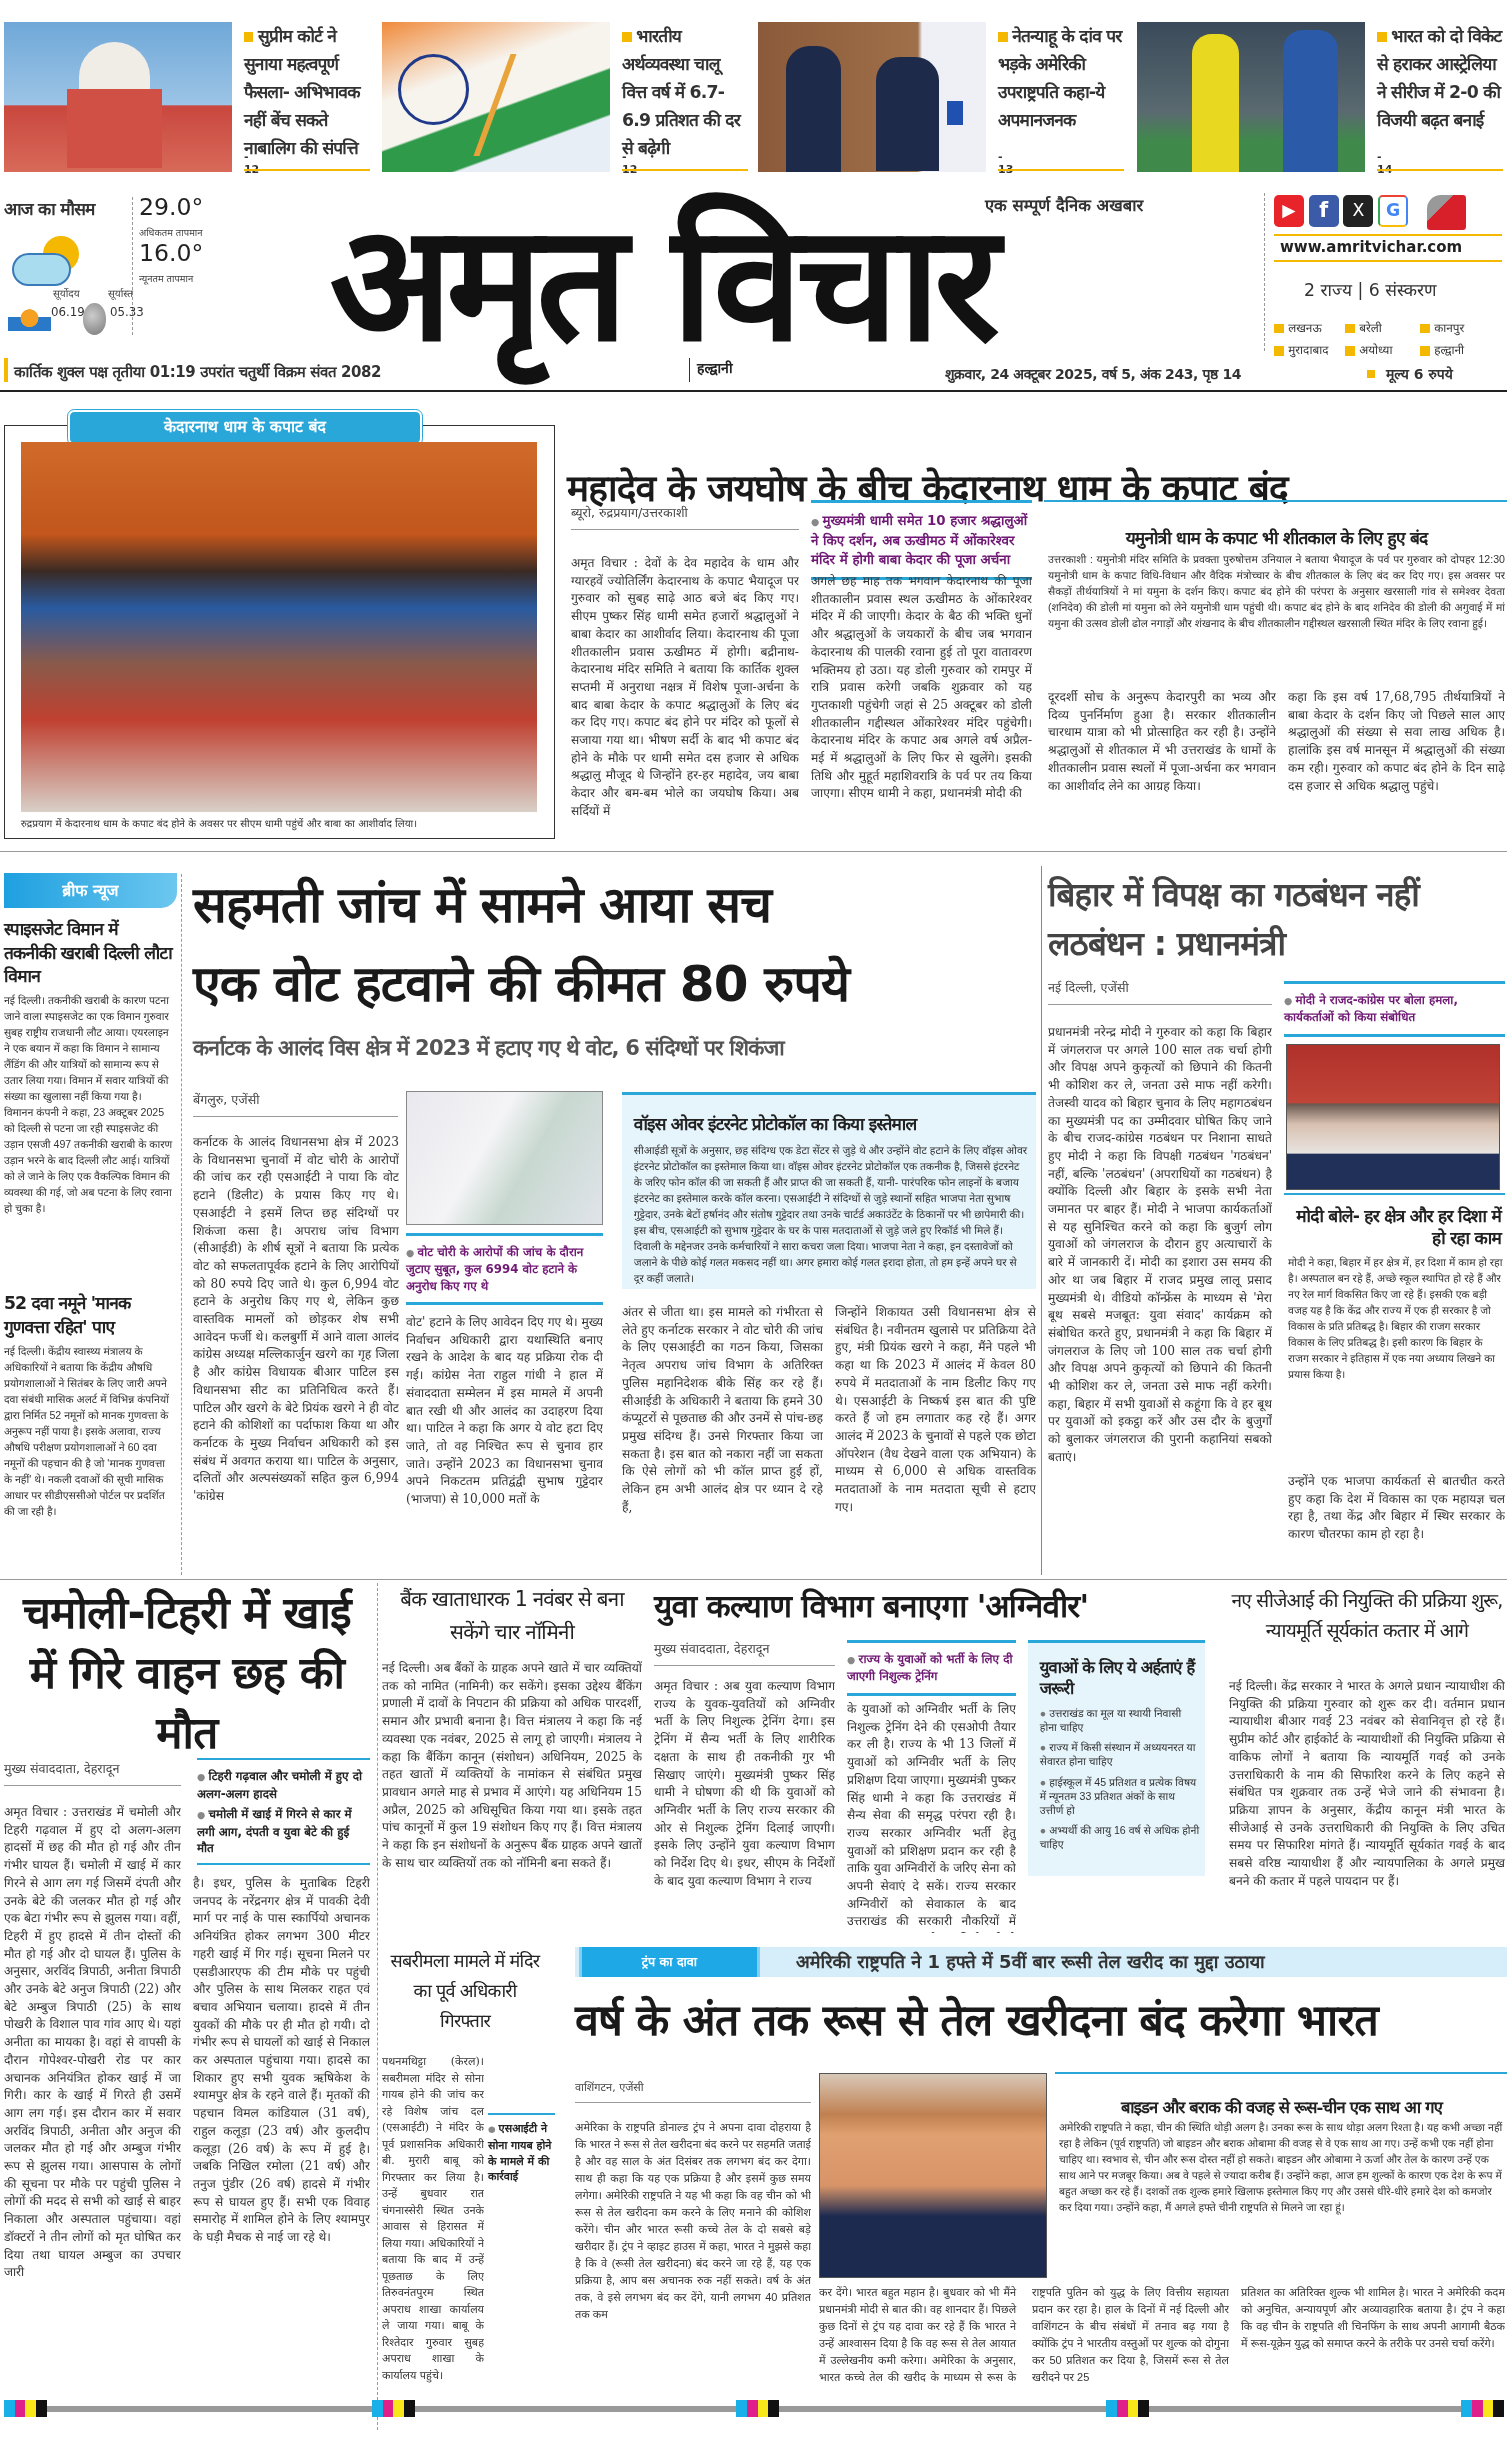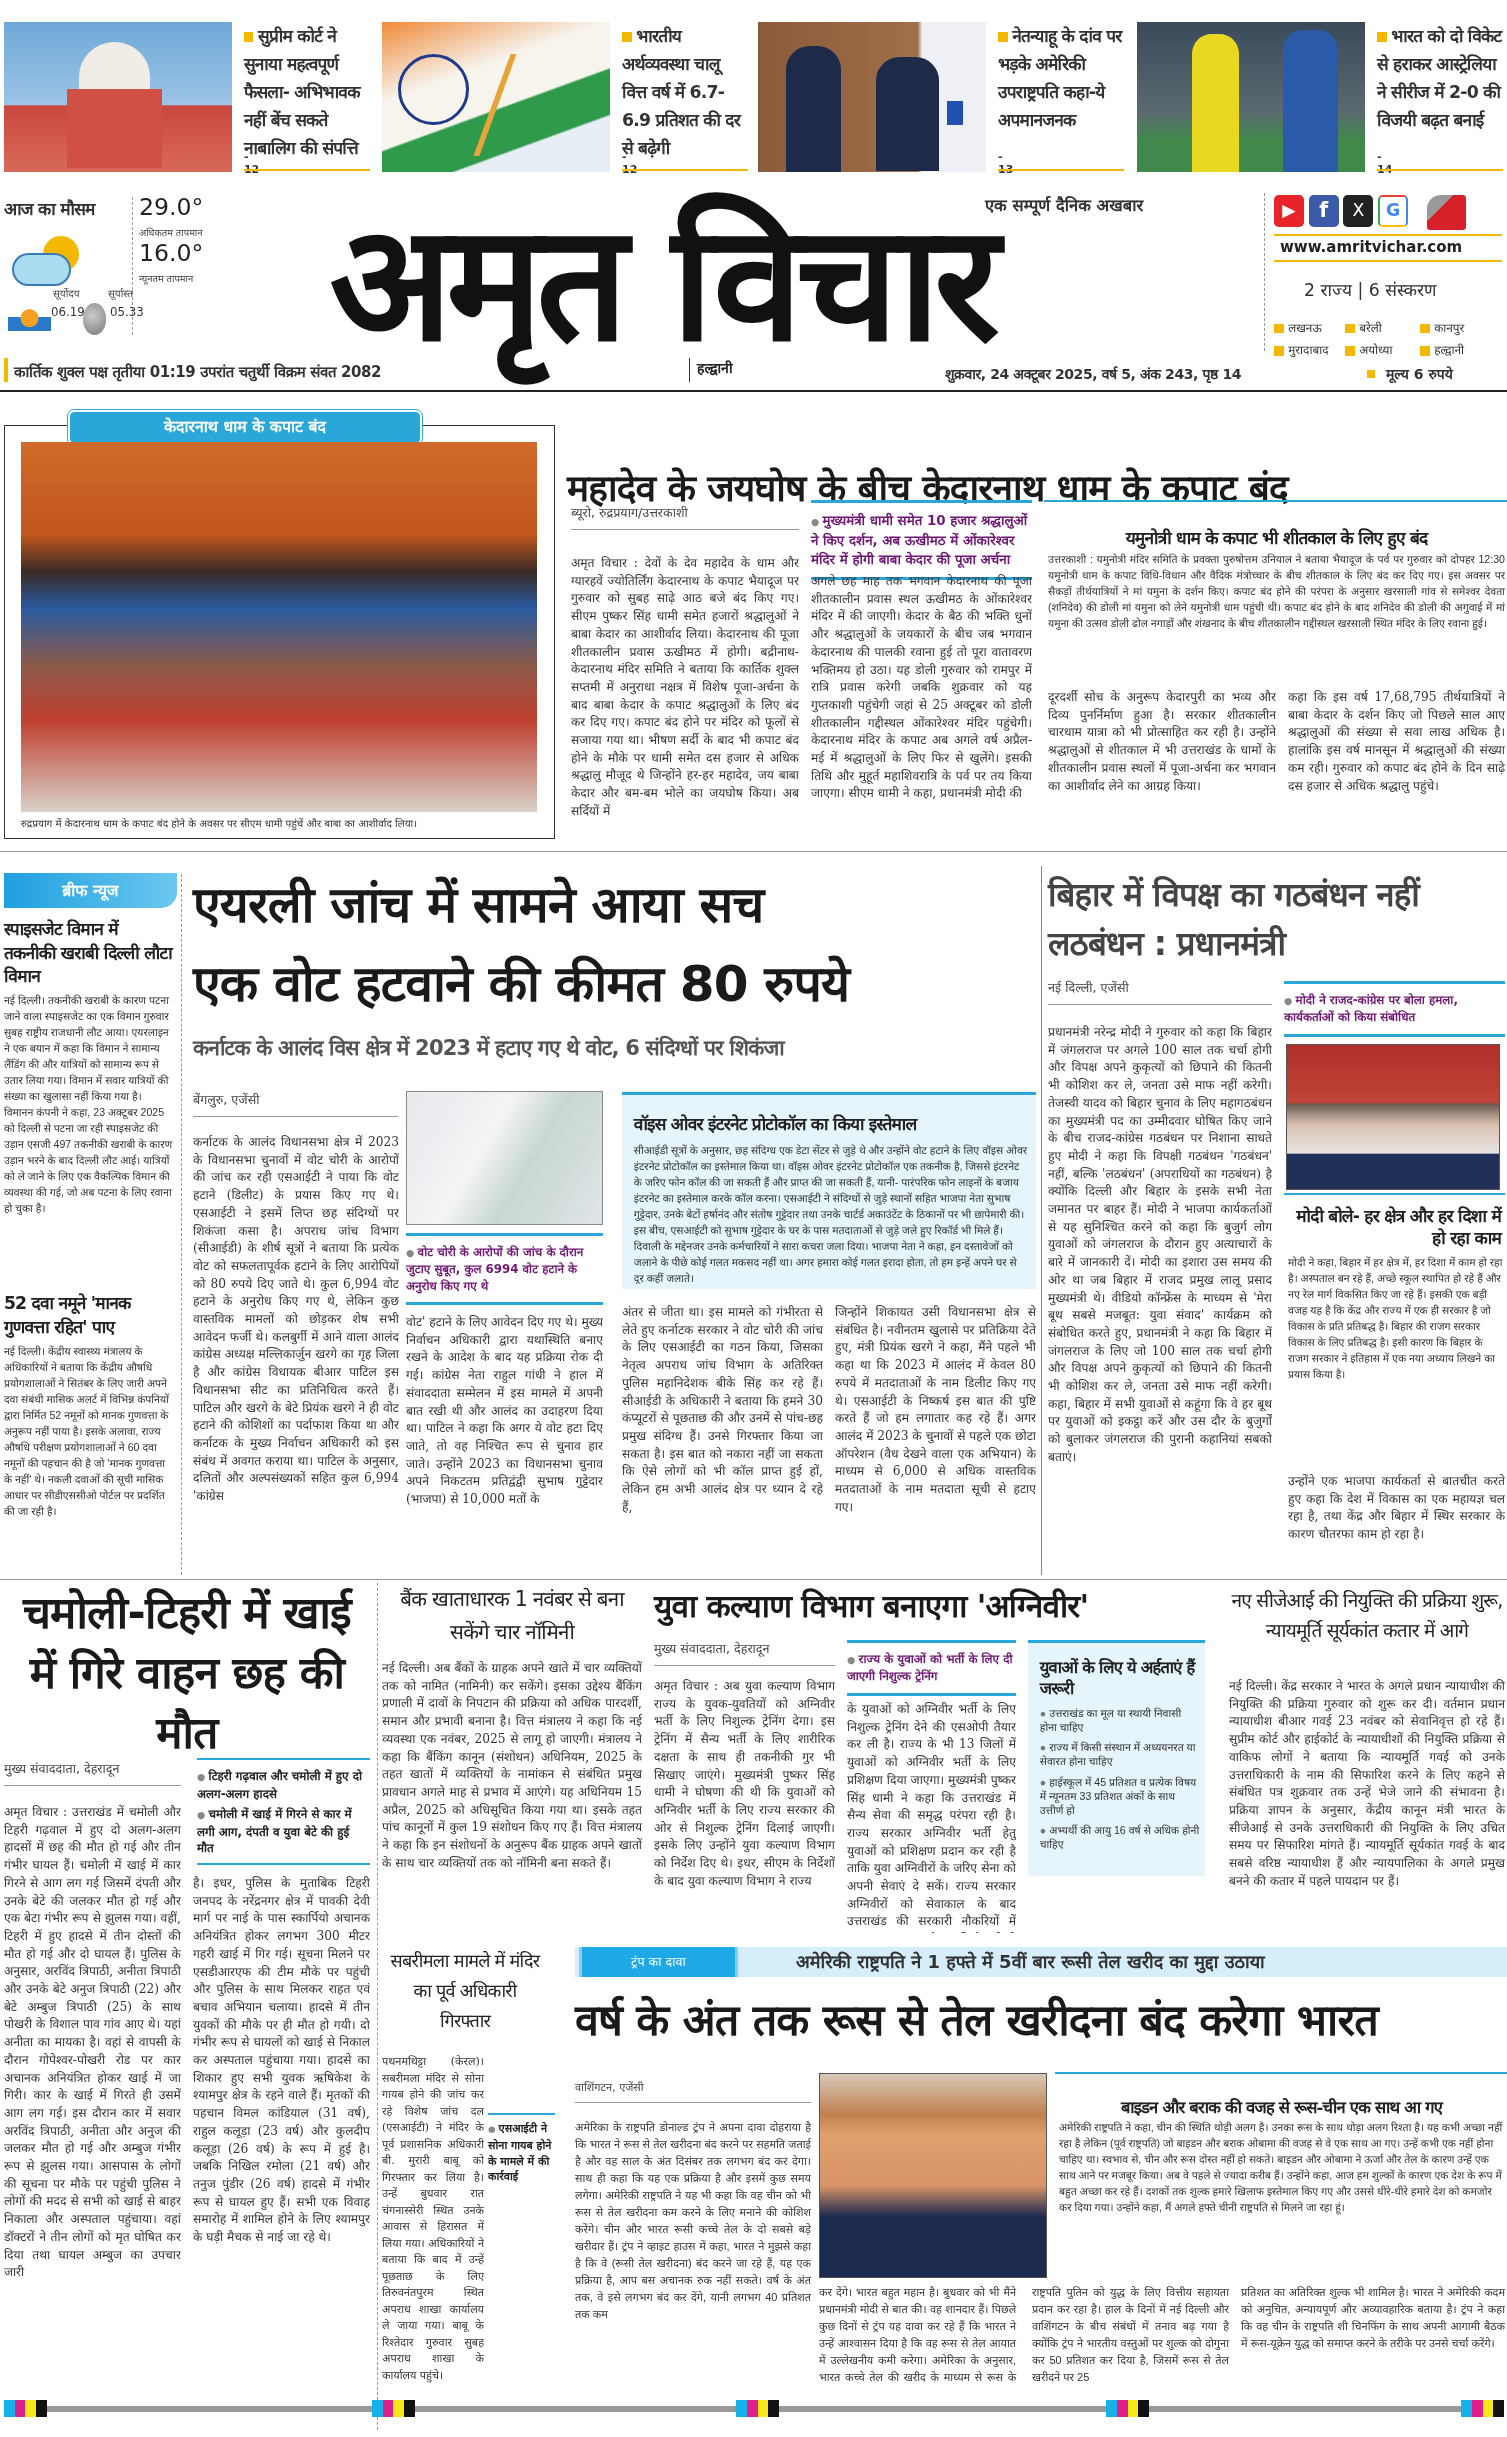--- a/index.html
+++ b/index.html
@@ -135,21 +135,21 @@
 <div class="col" style="left:1288px;top:689px;width:217px;height:150px">कहा कि इस वर्ष 17,68,795 तीर्थयात्रियों ने बाबा केदार के दर्शन किए जो पिछले साल आए श्रद्धालुओं की संख्या से सवा लाख अधिक है। हालांकि इस वर्ष मानसून में श्रद्धालुओं की संख्या कम रही। गुरुवार को कपाट बंद होने के दिन साढ़े दस हजार से अधिक श्रद्धालु पहुंचे।</div>
 <div class="abs" style="left:0;top:851px;width:1508px;height:0.8px;background:#999"></div>
 
 <div class="abs" style="left:3.9px;top:873px;width:173px;height:35px;background:linear-gradient(90deg,#1ea0e0,#6cc7ef);border-radius:0 0 15.8px 0;color:#fff;font-weight:bold;font-size:15.8px;text-align:center;line-height:35px"><span>ब्रीफ न्यूज</span></div>
 <div class="hl" style="left:3.9px;top:918px;width:169px;font-size:17.3px;line-height:23.6px">स्पाइसजेट विमान में तकनीकी खराबी दिल्ली लौटा विमान</div>
 <div class="col sans" style="left:3.9px;top:992px;width:169px;height:291px;font-size:10.6px;line-height:16px;text-align:left">नई दिल्ली। तकनीकी खराबी के कारण पटना जाने वाला स्पाइसजेट का एक विमान गुरुवार सुबह राष्ट्रीय राजधानी लौट आया। एयरलाइन ने एक बयान में कहा कि विमान ने सामान्य लैंडिंग की और यात्रियों को सामान्य रूप से उतार लिया गया। विमान में सवार यात्रियों की संख्या का खुलासा नहीं किया गया है। विमानन कंपनी ने कहा, 23 अक्टूबर 2025 को दिल्ली से पटना जा रही स्पाइसजेट की उड़ान एसजी 497 तकनीकी खराबी के कारण उड़ान भरने के बाद दिल्ली लौट आई। यात्रियों को ले जाने के लिए एक वैकल्पिक विमान की व्यवस्था की गई, जो अब पटना के लिए रवाना हो चुका है।</div>
 <div class="hl" style="left:3.9px;top:1292px;width:169px;font-size:17.3px;line-height:23.6px">52 दवा नमूने 'मानक गुणवत्ता रहित' पाए</div>
 <div class="col sans" style="left:3.9px;top:1343px;width:169px;height:228px;font-size:10.6px;line-height:16px;text-align:left">नई दिल्ली। केंद्रीय स्वास्थ्य मंत्रालय के अधिकारियों ने बताया कि केंद्रीय औषधि प्रयोगशालाओं ने सितंबर के लिए जारी अपने दवा संबंधी मासिक अलर्ट में विभिन्न कंपनियों द्वारा निर्मित 52 नमूनों को मानक गुणवत्ता के अनुरूप नहीं पाया है। इसके अलावा, राज्य औषधि परीक्षण प्रयोगशालाओं ने 60 दवा नमूनों की पहचान की है जो 'मानक गुणवत्ता के नहीं' थे। नकली दवाओं की सूची मासिक आधार पर सीडीएससीओ पोर्टल पर प्रदर्शित की जा रही है।</div>
 <div class="dash-v" style="left:181px;top:874px;height:701px"></div>
 
-<div class="hl" style="left:193px;top:866px;width:843px;font-size:50px;line-height:79px;color:#1a1a1a">एयरली जांच में सामने आया सच</div>
+<div class="hl" style="left:193px;top:866px;width:843px;font-size:50px;line-height:79px;color:#1a1a1a">सहमती जांच में सामने आया सच</div>
 <div class="hl" style="left:193px;top:945px;width:843px;font-size:50px;line-height:79px;color:#1a1a1a">एक वोट हटवाने की कीमत 80 रुपये</div>
 <div class="hl" style="left:193px;top:1033px;width:843px;font-size:21px;color:#555">कर्नाटक के आलंद विस क्षेत्र में 2023 में हटाए गए थे वोट, 6 संदिग्धों पर शिकंजा</div>
 <div class="dateline" style="left:193px;top:1091px;width:205px">बेंगलुरु, एजेंसी</div>
 <div class="col" style="left:193px;top:1134px;width:206px;height:437px">कर्नाटक के आलंद विधानसभा क्षेत्र में 2023 के विधानसभा चुनावों में वोट चोरी के आरोपों की जांच कर रही एसआईटी ने पाया कि वोट हटाने (डिलीट) के प्रयास किए गए थे। एसआईटी ने इसमें लिप्त छह संदिग्धों पर शिकंजा कसा है। अपराध जांच विभाग (सीआईडी) के शीर्ष सूत्रों ने बताया कि प्रत्येक वोट को सफलतापूर्वक हटाने के लिए आरोपियों को 80 रुपये दिए जाते थे। कुल 6,994 वोट हटाने के अनुरोध किए गए थे, लेकिन कुछ वास्तविक मामलों को छोड़कर शेष सभी आवेदन फर्जी थे। कलबुर्गी में आने वाला आलंद कांग्रेस अध्यक्ष मल्लिकार्जुन खरगे का गृह जिला है और कांग्रेस विधायक बीआर पाटिल इस विधानसभा सीट का प्रतिनिधित्व करते हैं। पाटिल और खरगे के बेटे प्रियंक खरगे ने ही वोट हटाने की कोशिशों का पर्दाफाश किया था और कर्नाटक के मुख्य निर्वाचन अधिकारी को इस संबंध में अवगत कराया था। पाटिल के अनुसार, दलितों और अल्पसंख्यकों सहित कुल 6,994 'कांग्रेस</div>
 <div class="abs photo" style="left:406px;top:1091px;width:197px;height:134px;background:linear-gradient(120deg,#e8e8ee 0%,#f4f4f6 40%,#c8d8d0 60%,#e0e4ea 100%);border:0.8px solid #888"></div>
 <div class="pull" style="left:406px;top:1233px;width:197px;font-size:11.8px;line-height:16.5px">वोट चोरी के आरोपों की जांच के दौरान जुटाए सुबूत, कुल 6994 वोट हटाने के अनुरोध किए गए थे</div>
 <div class="col" style="left:406px;top:1314px;width:197px;height:258px">वोट' हटाने के लिए आवेदन दिए गए थे। मुख्य निर्वाचन अधिकारी द्वारा यथास्थिति बनाए रखने के आदेश के बाद यह प्रक्रिया रोक दी गई। कांग्रेस नेता राहुल गांधी ने हाल में संवाददाता सम्मेलन में इस मामले में अपनी बात रखी थी और आलंद का उदाहरण दिया था। पाटिल ने कहा कि अगर ये वोट हटा दिए जाते, तो वह निश्चित रूप से चुनाव हार जाते। उन्होंने 2023 का विधानसभा चुनाव अपने निकटतम प्रतिद्वंद्वी सुभाष गुट्टेदार (भाजपा) से 10,000 मतों के</div>
 <div class="bluebox" style="left:622px;top:1092px;width:414px;height:197px">
   <div class="hl" style="left:11.8px;top:17.3px;width:394px;font-size:17.3px">वॉइस ओवर इंटरनेट प्रोटोकॉल का किया इस्तेमाल</div>
   <div class="col sans" style="left:11.8px;top:47px;width:394px;height:142px;font-size:10.6px;line-height:16px;text-align:left">सीआईडी सूत्रों के अनुसार, छह संदिग्ध एक डेटा सेंटर से जुड़े थे और उन्होंने वोट हटाने के लिए वॉइस ओवर इंटरनेट प्रोटोकॉल का इस्तेमाल किया था। वॉइस ओवर इंटरनेट प्रोटोकॉल एक तकनीक है, जिससे इंटरनेट के जरिए फोन कॉल की जा सकती हैं और प्राप्त की जा सकती हैं, यानी- पारंपरिक फोन लाइनों के बजाय इंटरनेट का इस्तेमाल करके कॉल करना। एसआईटी ने संदिग्धों से जुड़े स्थानों सहित भाजपा नेता सुभाष गुट्टेदार, उनके बेटों हर्षानंद और संतोष गुट्टेदार तथा उनके चार्टर्ड अकाउंटेंट के ठिकानों पर भी छापेमारी की। इस बीच, एसआईटी को सुभाष गुट्टेदार के घर के पास मतदाताओं से जुड़े जले हुए रिकॉर्ड भी मिले हैं। दिवाली के मद्देनजर उनके कर्मचारियों ने सारा कचरा जला दिया। भाजपा नेता ने कहा, इन दस्तावेजों को जलाने के पीछे कोई गलत मकसद नहीं था। अगर हमारा कोई गलत इरादा होता, तो हम इन्हें अपने घर से दूर कहीं जलाते।</div>
@@ -199,21 +199,21 @@
 
 <div class="hl" style="left:1229px;top:1585px;width:276px;font-size:19px;line-height:30px;text-align:center;font-weight:normal">नए सीजेआई की नियुक्ति की प्रक्रिया शुरू, न्यायमूर्ति सूर्यकांत कतार में आगे</div>
 <div class="col" style="left:1229px;top:1678px;width:276px;height:256px">नई दिल्ली। केंद्र सरकार ने भारत के अगले प्रधान न्यायाधीश की नियुक्ति की प्रक्रिया गुरुवार को शुरू कर दी। वर्तमान प्रधान न्यायाधीश बीआर गवई 23 नवंबर को सेवानिवृत्त हो रहे हैं। सुप्रीम कोर्ट और हाईकोर्ट के न्यायाधीशों की नियुक्ति प्रक्रिया से वाकिफ लोगों ने बताया कि न्यायमूर्ति गवई को उनके उत्तराधिकारी के नाम की सिफारिश करने के लिए कहने से संबंधित पत्र शुक्रवार तक उन्हें भेजे जाने की संभावना है। प्रक्रिया ज्ञापन के अनुसार, केंद्रीय कानून मंत्री भारत के सीजेआई से उनके उत्तराधिकारी की नियुक्ति के लिए उचित समय पर सिफारिश मांगते हैं। न्यायमूर्ति सूर्यकांत गवई के बाद सबसे वरिष्ठ न्यायाधीश हैं और न्यायपालिका के अगले प्रमुख बनने की कतार में पहले पायदान पर हैं।</div>
 
 <div class="hl" style="left:386px;top:1946px;width:158px;font-size:18px;line-height:30px;text-align:center;font-weight:normal">सबरीमला मामले में मंदिर का पूर्व अधिकारी गिरफ्तार</div>
 <div class="col" style="left:382px;top:2054px;width:102px;height:370px;font-size:11px;line-height:16.5px">पथनमथिट्टा (केरल)। सबरीमला मंदिर से सोना गायब होने की जांच कर रहे विशेष जांच दल (एसआईटी) ने मंदिर के पूर्व प्रशासनिक अधिकारी बी. मुरारी बाबू को गिरफ्तार कर लिया है। उन्हें बुधवार रात चंगनास्सेरी स्थित उनके आवास से हिरासत में लिया गया। अधिकारियों ने बताया कि बाद में उन्हें पूछताछ के लिए तिरुवनंतपुरम स्थित अपराध शाखा कार्यालय ले जाया गया। बाबू के रिश्तेदार गुरुवार सुबह अपराध शाखा के कार्यालय पहुंचे।</div>
 <div class="abs" style="left:488px;top:2113px;width:67px;height:2.4px;background:#2aa7d9"></div>
 <div class="abs" style="left:488px;top:2121px;width:67px;font-size:11px;font-weight:bold;line-height:15.8px"><span style="color:#888;font-size:8.7px">● </span><span>एसआईटी ने सोना गायब होने के मामले में की कार्रवाई</span></div>
 
 <div class="abs" style="left:575px;top:1947px;width:933px;height:30px;background:#d6eef9">
-  <div class="abs" style="left:3.9px;top:0;width:159px;height:30px;background:#1ea8e6;border-left:3.2px solid #7fd0f2;border-right:3.2px solid #7fd0f2;color:#fff;font-size:12.6px;font-weight:normal;text-align:center;line-height:30px"><span>ट्रंप का दावा</span></div>
+  <div class="abs" style="left:3.9px;top:0;width:181px;height:30px;background:#1ea8e6;border-left:3.2px solid #7fd0f2;border-right:3.2px solid #7fd0f2;color:#fff;font-size:12.6px;font-weight:bold;text-align:center;line-height:30px"><span>ट्रंप का दावा</span></div>
   <div class="abs" style="left:221px;top:0;font-size:18px;font-weight:bold;line-height:30px;color:#333">अमेरिकी राष्ट्रपति ने 1 हफ्ते में 5वीं बार रूसी तेल खरीद का मुद्दा उठाया</div>
 </div>
 <div class="hl" style="left:575px;top:1989px;width:929px;font-size:43px;line-height:63px;color:#1a1a1a">वर्ष के अंत तक रूस से तेल खरीदना बंद करेगा भारत</div>
 <div class="dateline" style="left:575px;top:2079px;width:236px;font-size:11px">वाशिंगटन, एजेंसी</div>
 <div class="col sans" style="left:575px;top:2119px;width:236px;height:303px;font-size:11px;line-height:17px">अमेरिका के राष्ट्रपति डोनाल्ड ट्रंप ने अपना दावा दोहराया है कि भारत ने रूस से तेल खरीदना बंद करने पर सहमति जताई है और वह साल के अंत दिसंबर तक लगभग बंद कर देगा। साथ ही कहा कि यह एक प्रक्रिया है और इसमें कुछ समय लगेगा। अमेरिकी राष्ट्रपति ने यह भी कहा कि वह चीन को भी रूस से तेल खरीदना कम करने के लिए मनाने की कोशिश करेंगे। चीन और भारत रूसी कच्चे तेल के दो सबसे बड़े खरीदार हैं। ट्रंप ने व्हाइट हाउस में कहा, भारत ने मुझसे कहा है कि वे (रूसी तेल खरीदना) बंद करने जा रहे हैं, यह एक प्रक्रिया है, आप बस अचानक रुक नहीं सकते। वर्ष के अंत तक, वे इसे लगभग बंद कर देंगे, यानी लगभग 40 प्रतिशत तक कम</div>
 <div class="abs photo" style="left:819px;top:2073px;width:228px;height:205px;border:0.8px solid #555;background:linear-gradient(180deg,#d8c8b8 0%,#c08050 20%,#e0a070 30%,#d89468 55%,#1d2a50 70%,#1d2a50 100%)"></div>
 <div class="col sans" style="left:819px;top:2284px;width:410px;height:138px;font-size:11px;line-height:17px;column-count:2;column-gap:15.8px">कर देंगे। भारत बहुत महान है। बुधवार को भी मैंने प्रधानमंत्री मोदी से बात की। वह शानदार हैं। पिछले कुछ दिनों से ट्रंप यह दावा कर रहे हैं कि भारत ने उन्हें आश्वासन दिया है कि वह रूस से तेल आयात में उल्लेखनीय कमी करेगा। अमेरिका के अनुसार, भारत कच्चे तेल की खरीद के माध्यम से रूस के राष्ट्रपति पुतिन को युद्ध के लिए वित्तीय सहायता प्रदान कर रहा है। हाल के दिनों में नई दिल्ली और वाशिंगटन के बीच संबंधों में तनाव बढ़ गया है क्योंकि ट्रंप ने भारतीय वस्तुओं पर शुल्क को दोगुना कर 50 प्रतिशत कर दिया है, जिसमें रूस से तेल खरीदने पर 25</div>
 <div class="abs" style="left:1055px;top:2072px;width:453px;height:2.4px;background:#2aa7d9"></div>
 <div class="hl" style="left:1059px;top:2095px;width:445px;font-size:16.5px;text-align:center">बाइडन और बराक की वजह से रूस-चीन एक साथ आ गए</div>
 <div class="col sans" style="left:1059px;top:2119px;width:445px;height:158px;font-size:10.6px;line-height:16px;text-align:left">अमेरिकी राष्ट्रपति ने कहा, चीन की स्थिति थोड़ी अलग है। उनका रूस के साथ थोड़ा अलग रिश्ता है। यह कभी अच्छा नहीं रहा है लेकिन (पूर्व राष्ट्रपति) जो बाइडन और बराक ओबामा की वजह से वे एक साथ आ गए। उन्हें कभी एक नहीं होना चाहिए था। स्वभाव से, चीन और रूस दोस्त नहीं हो सकते। बाइडन और ओबामा ने ऊर्जा और तेल के कारण उन्हें एक साथ आने पर मजबूर किया। अब वे पहले से ज्यादा करीब हैं। उन्होंने कहा, आज हम शुल्कों के कारण एक देश के रूप में बहुत अच्छा कर रहे हैं। दशकों तक शुल्क हमारे खिलाफ इस्तेमाल किए गए और उससे धीरे-धीरे हमारे देश को कमजोर कर दिया गया। उन्होंने कहा, मैं अगले हफ्ते चीनी राष्ट्रपति से मिलने जा रहा हूं।</div>

